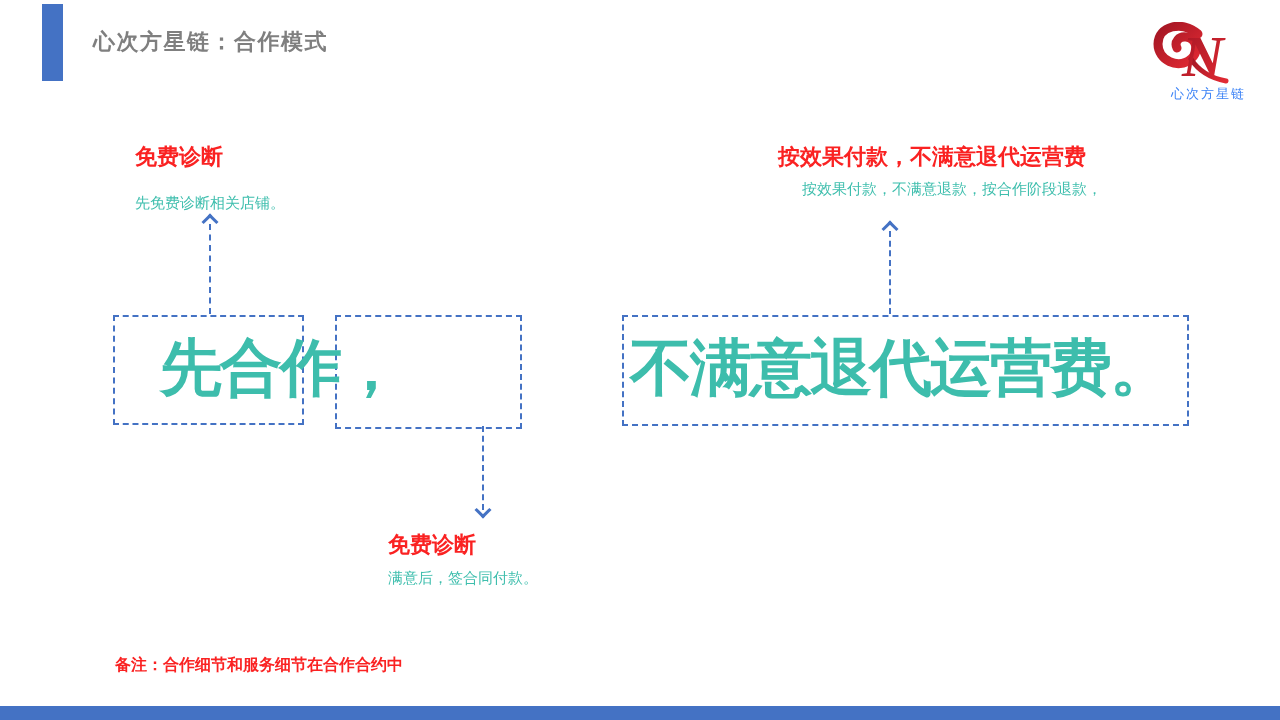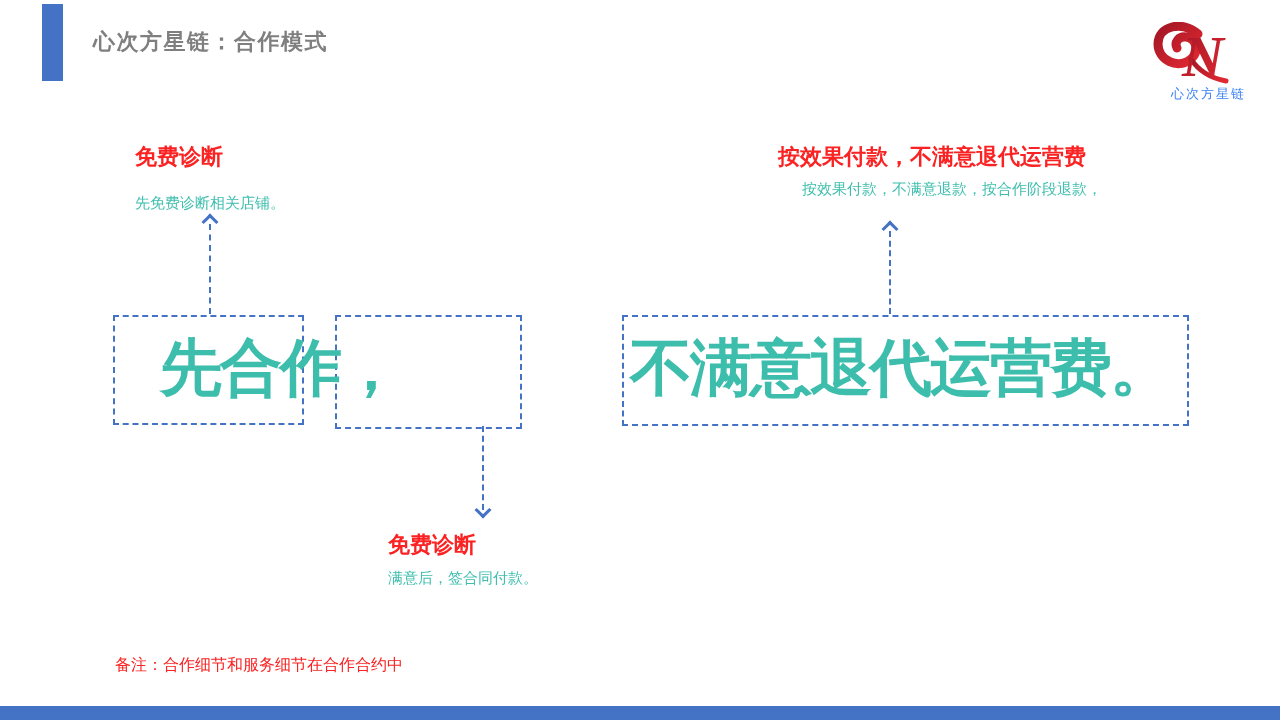--- a/index.html
+++ b/index.html
@@ -28,21 +28,21 @@
     white-space:nowrap; letter-spacing:-2px; line-height:1;
   }
 
   
   .vline { position:absolute; width:0; border-left:2px dashed #4472C4; }
   .chev  { position:absolute; width:9px; height:9px; }
   .chev.up   { border-left:3px solid #4472C4; border-top:3px solid #4472C4; transform:rotate(45deg); }
   .chev.down { border-right:3px solid #4472C4; border-bottom:3px solid #4472C4; transform:rotate(45deg); }
 
   
-  .note { position:absolute; left:115px; top:655px; font-size:16px; font-weight:normal; color:#FA2222; white-space:nowrap; }
+  .note { position:absolute; left:115px; top:655px; font-size:16px; font-weight:bold; color:#FA2222; white-space:nowrap; }
   .bottom-bar { position:absolute; left:0; top:706px; width:1280px; height:14px; background:#4472C4; }
 </style>
 </head>
 <body>
 
 <div class="stage">
 
   <div class="accent-bar"></div>
   <div class="page-title">心次方星链：合作模式</div>
 

